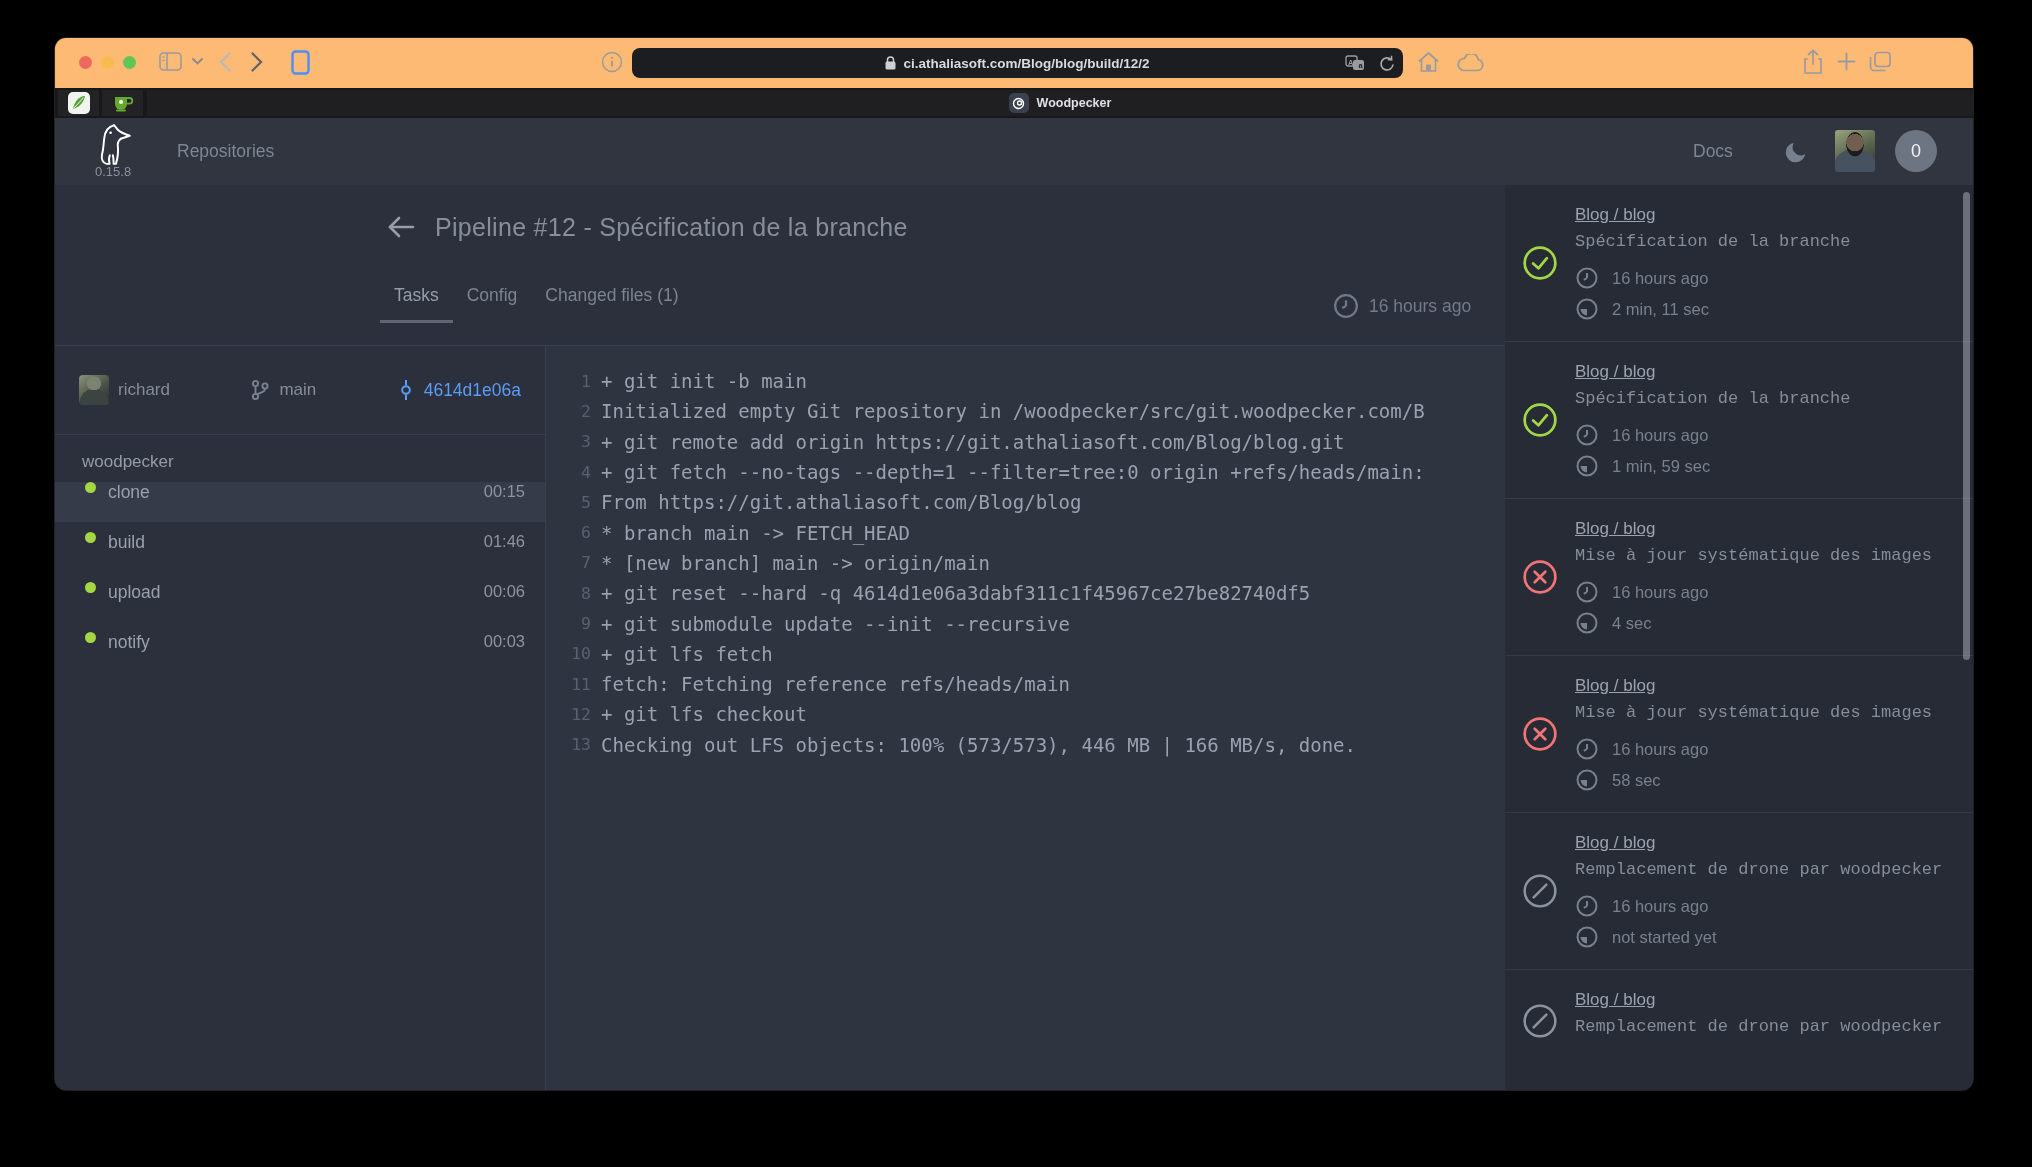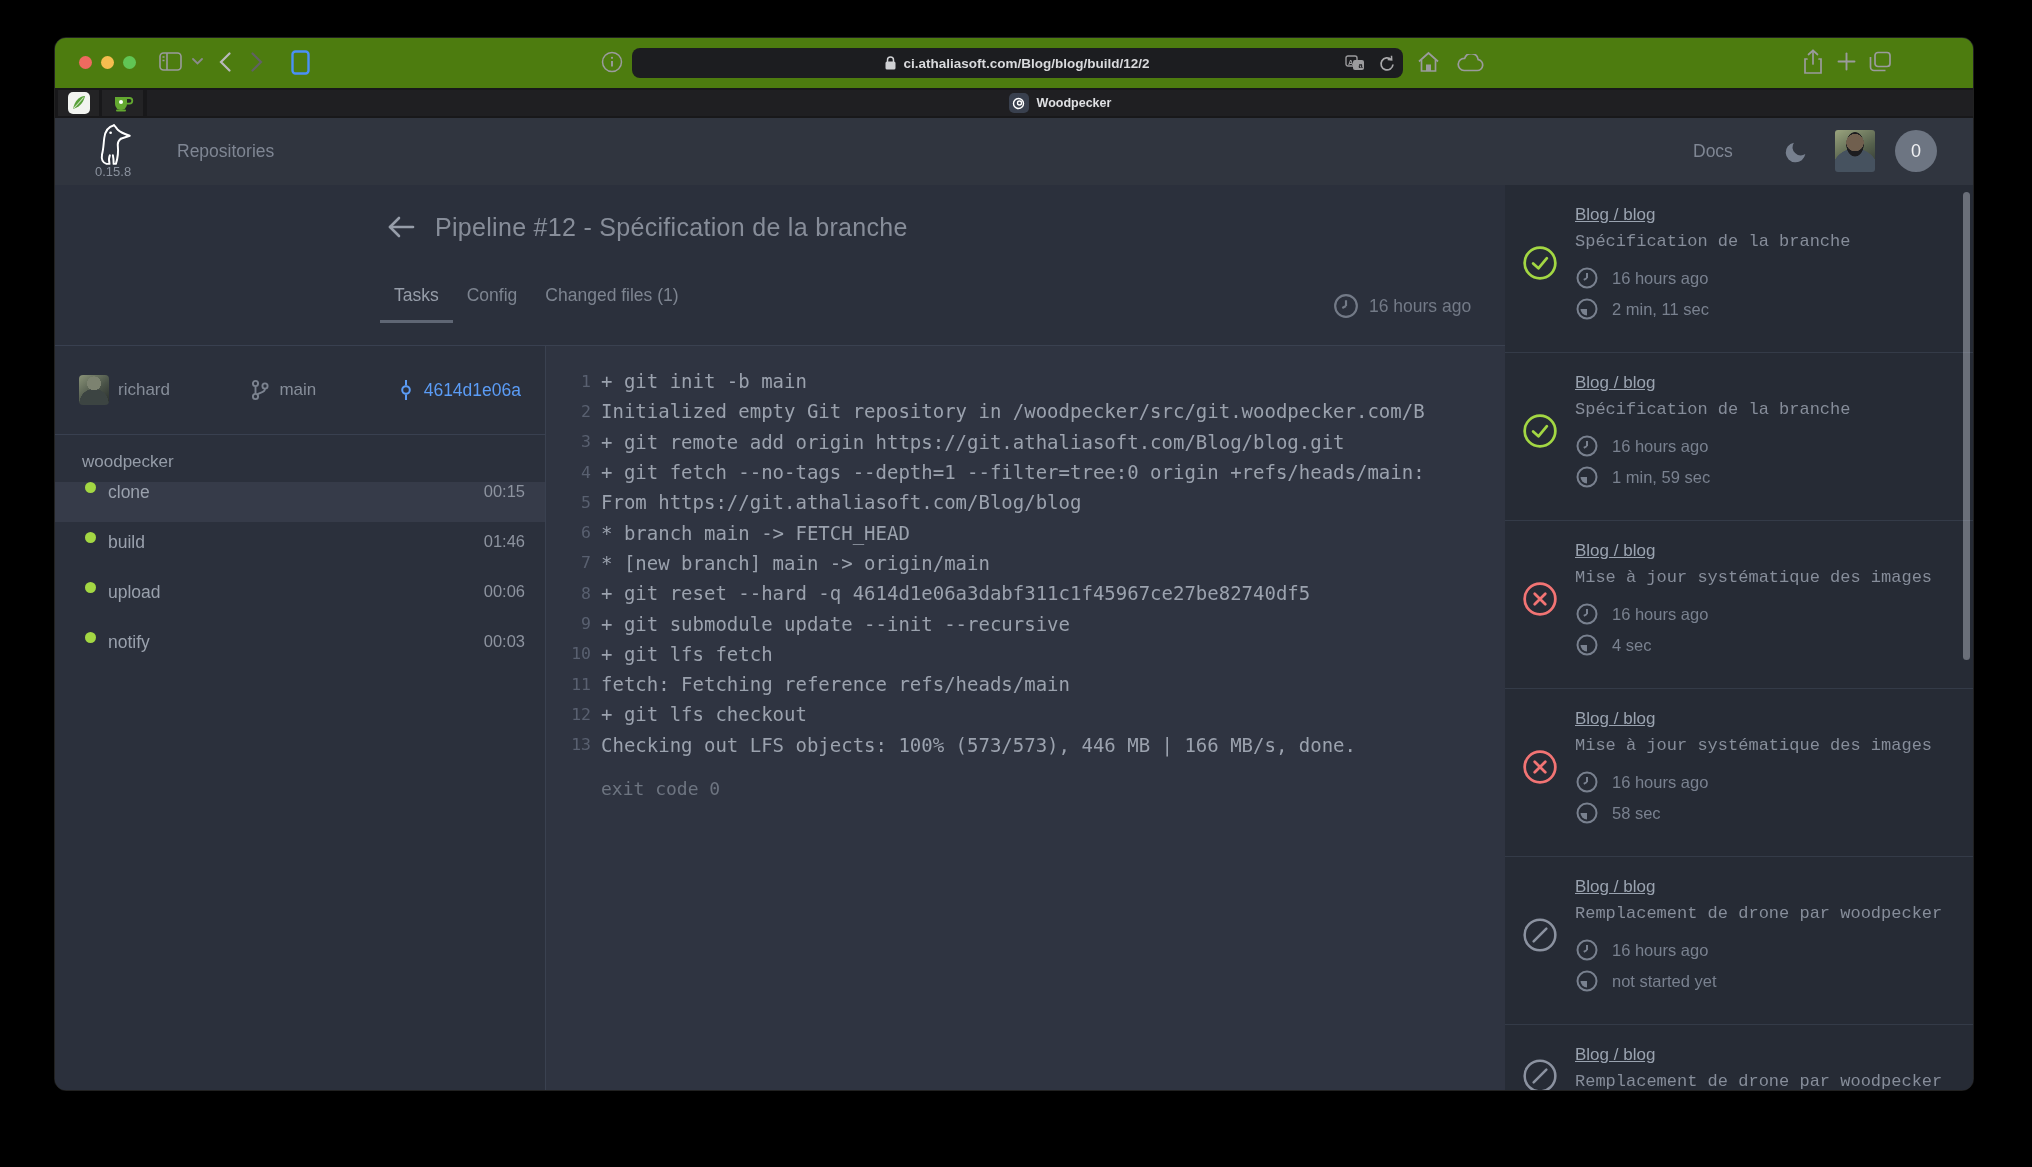--- a/index.html
+++ b/index.html
@@ -2,21 +2,21 @@
 <html><head>
 <meta charset="utf-8">
 <style>
   html,body{margin:0;padding:0;background:#000;}
   body{width:2032px;height:1167px;position:relative;font-family:"Liberation Sans",sans-serif;overflow:hidden;}
   .abs{position:absolute;}
   
   .window{position:absolute;left:55px;top:38px;width:1918px;height:1052px;border-radius:11px;overflow:hidden;
           background:#2b303c;outline:1px solid rgba(255,255,255,0.13);box-shadow:0 24px 70px rgba(0,0,0,0.65);}
   
-  .toolbar{position:absolute;left:0;top:0;right:0;height:50px;background:#4d7c0f;}
+  .toolbar{position:absolute;left:0;top:0;right:0;height:50px;background:#fdba74;}
   .tl{position:absolute;top:18px;width:13px;height:13px;border-radius:50%;}
   .ticon{position:absolute;color:#9b9b9d;display:flex;align-items:center;justify-content:center;}
   .urlfield{position:absolute;left:577px;top:10px;width:771px;height:30px;background:#1c1d20;border-radius:8px;
             display:flex;align-items:center;justify-content:center;gap:7px;color:#d9dadd;font-size:13.5px;font-weight:bold;}
   .url-right{position:absolute;right:8px;top:0;height:30px;display:flex;align-items:center;gap:14px;color:#9b9b9d;}
   
   .tabstrip{position:absolute;left:0;top:50px;right:0;height:30px;background:#18181a;}
   .pintab{position:absolute;top:2px;width:41px;height:26px;background:#232325;display:flex;align-items:center;justify-content:center;border-radius:0;}
   .activetab{position:absolute;left:92px;top:2px;right:0;height:26px;background:#1f1f22;display:flex;align-items:center;justify-content:center;gap:8px;}
   .activetab .t{color:#dfe0e3;font-size:12.5px;font-weight:bold;}
@@ -47,21 +47,21 @@
   .step .nm{color:#9aa1ad;font-size:17.5px;flex:1;}
   .step .du{color:#8d939f;font-size:16.5px;}
   
   .log-panel{position:absolute;left:490px;top:160px;right:0;bottom:0;background:#2f3441;border-top:1px solid #3a4150;border-left:1px solid #3a4150;padding-top:20px;overflow:hidden;font-family:"DejaVu Sans Mono",monospace;}
   .ln{display:flex;height:30.3px;align-items:center;white-space:pre;}
   .ln .n{width:45px;text-align:right;font-size:16.5px;color:#596070;flex-shrink:0;}
   .ln .t{margin-left:10px;font-size:19px;color:#9ba2ae;}
   .exit{margin:18px 0 0 55px;font-size:18px;color:#6d7480;}
   
   .builds{position:absolute;right:0;top:147px;width:468px;bottom:0;background:#262b35;overflow:hidden;}
-  .sb-entry{display:flex;align-items:center;gap:12px;padding:20px 26px 31px 12px;border-bottom:1px solid #343b48;}
+  .sb-entry{display:flex;align-items:center;gap:12px;padding:20px 26px 20px 12px;border-bottom:1px solid #343b48;}
   .sb-ic{width:46px;flex-shrink:0;display:flex;justify-content:center;}
   .sb-tx{flex:1;min-width:0;}
   .repo{color:#9aa3b0;font-size:17px;text-decoration:underline;margin-bottom:7px;}
   .msg{color:#868d9a;font-size:17px;margin-bottom:15px;font-family:Liberation Mono, monospace;}
   .meta{display:flex;align-items:center;gap:13px;color:#79818f;font-size:16.5px;margin-top:7px;}
   .sb-thumb{position:absolute;right:3px;top:7px;width:7px;height:468px;border-radius:4px;background:rgba(200,206,216,0.42);}
   svg{display:block;}
 </style>
 </head>
 <body>
@@ -316,21 +316,20 @@
       <div class="ln"><span class="n">4</span><span class="t">+ git fetch --no-tags --depth=1 --filter=tree:0 origin +refs/heads/main:</span></div>
       <div class="ln"><span class="n">5</span><span class="t">From https://git.athaliasoft.com/Blog/blog</span></div>
       <div class="ln"><span class="n">6</span><span class="t">* branch main -&gt; FETCH_HEAD</span></div>
       <div class="ln"><span class="n">7</span><span class="t">* [new branch] main -&gt; origin/main</span></div>
       <div class="ln"><span class="n">8</span><span class="t">+ git reset --hard -q 4614d1e06a3dabf311c1f45967ce27be82740df5</span></div>
       <div class="ln"><span class="n">9</span><span class="t">+ git submodule update --init --recursive</span></div>
       <div class="ln"><span class="n">10</span><span class="t">+ git lfs fetch</span></div>
       <div class="ln"><span class="n">11</span><span class="t">fetch: Fetching reference refs/heads/main</span></div>
       <div class="ln"><span class="n">12</span><span class="t">+ git lfs checkout</span></div>
       <div class="ln"><span class="n">13</span><span class="t">Checking out LFS objects: 100% (573/573), 446 MB | 166 MB/s, done.</span></div>
-      <div class="exit">exit code 0</div>
     </div>
   </div>
 
   <div class="builds">
 
     <div class="sb-entry">
       <div class="sb-ic">
         <svg width="36" height="36" viewBox="0 0 34 34" fill="none" stroke="#a3d743" stroke-width="2.6" stroke-linecap="round" stroke-linejoin="round">
             <circle cx="17" cy="17" r="14.5"></circle>
             <polyline points="10.5,17.5 15.5,22 23.5,12.5"></polyline>

